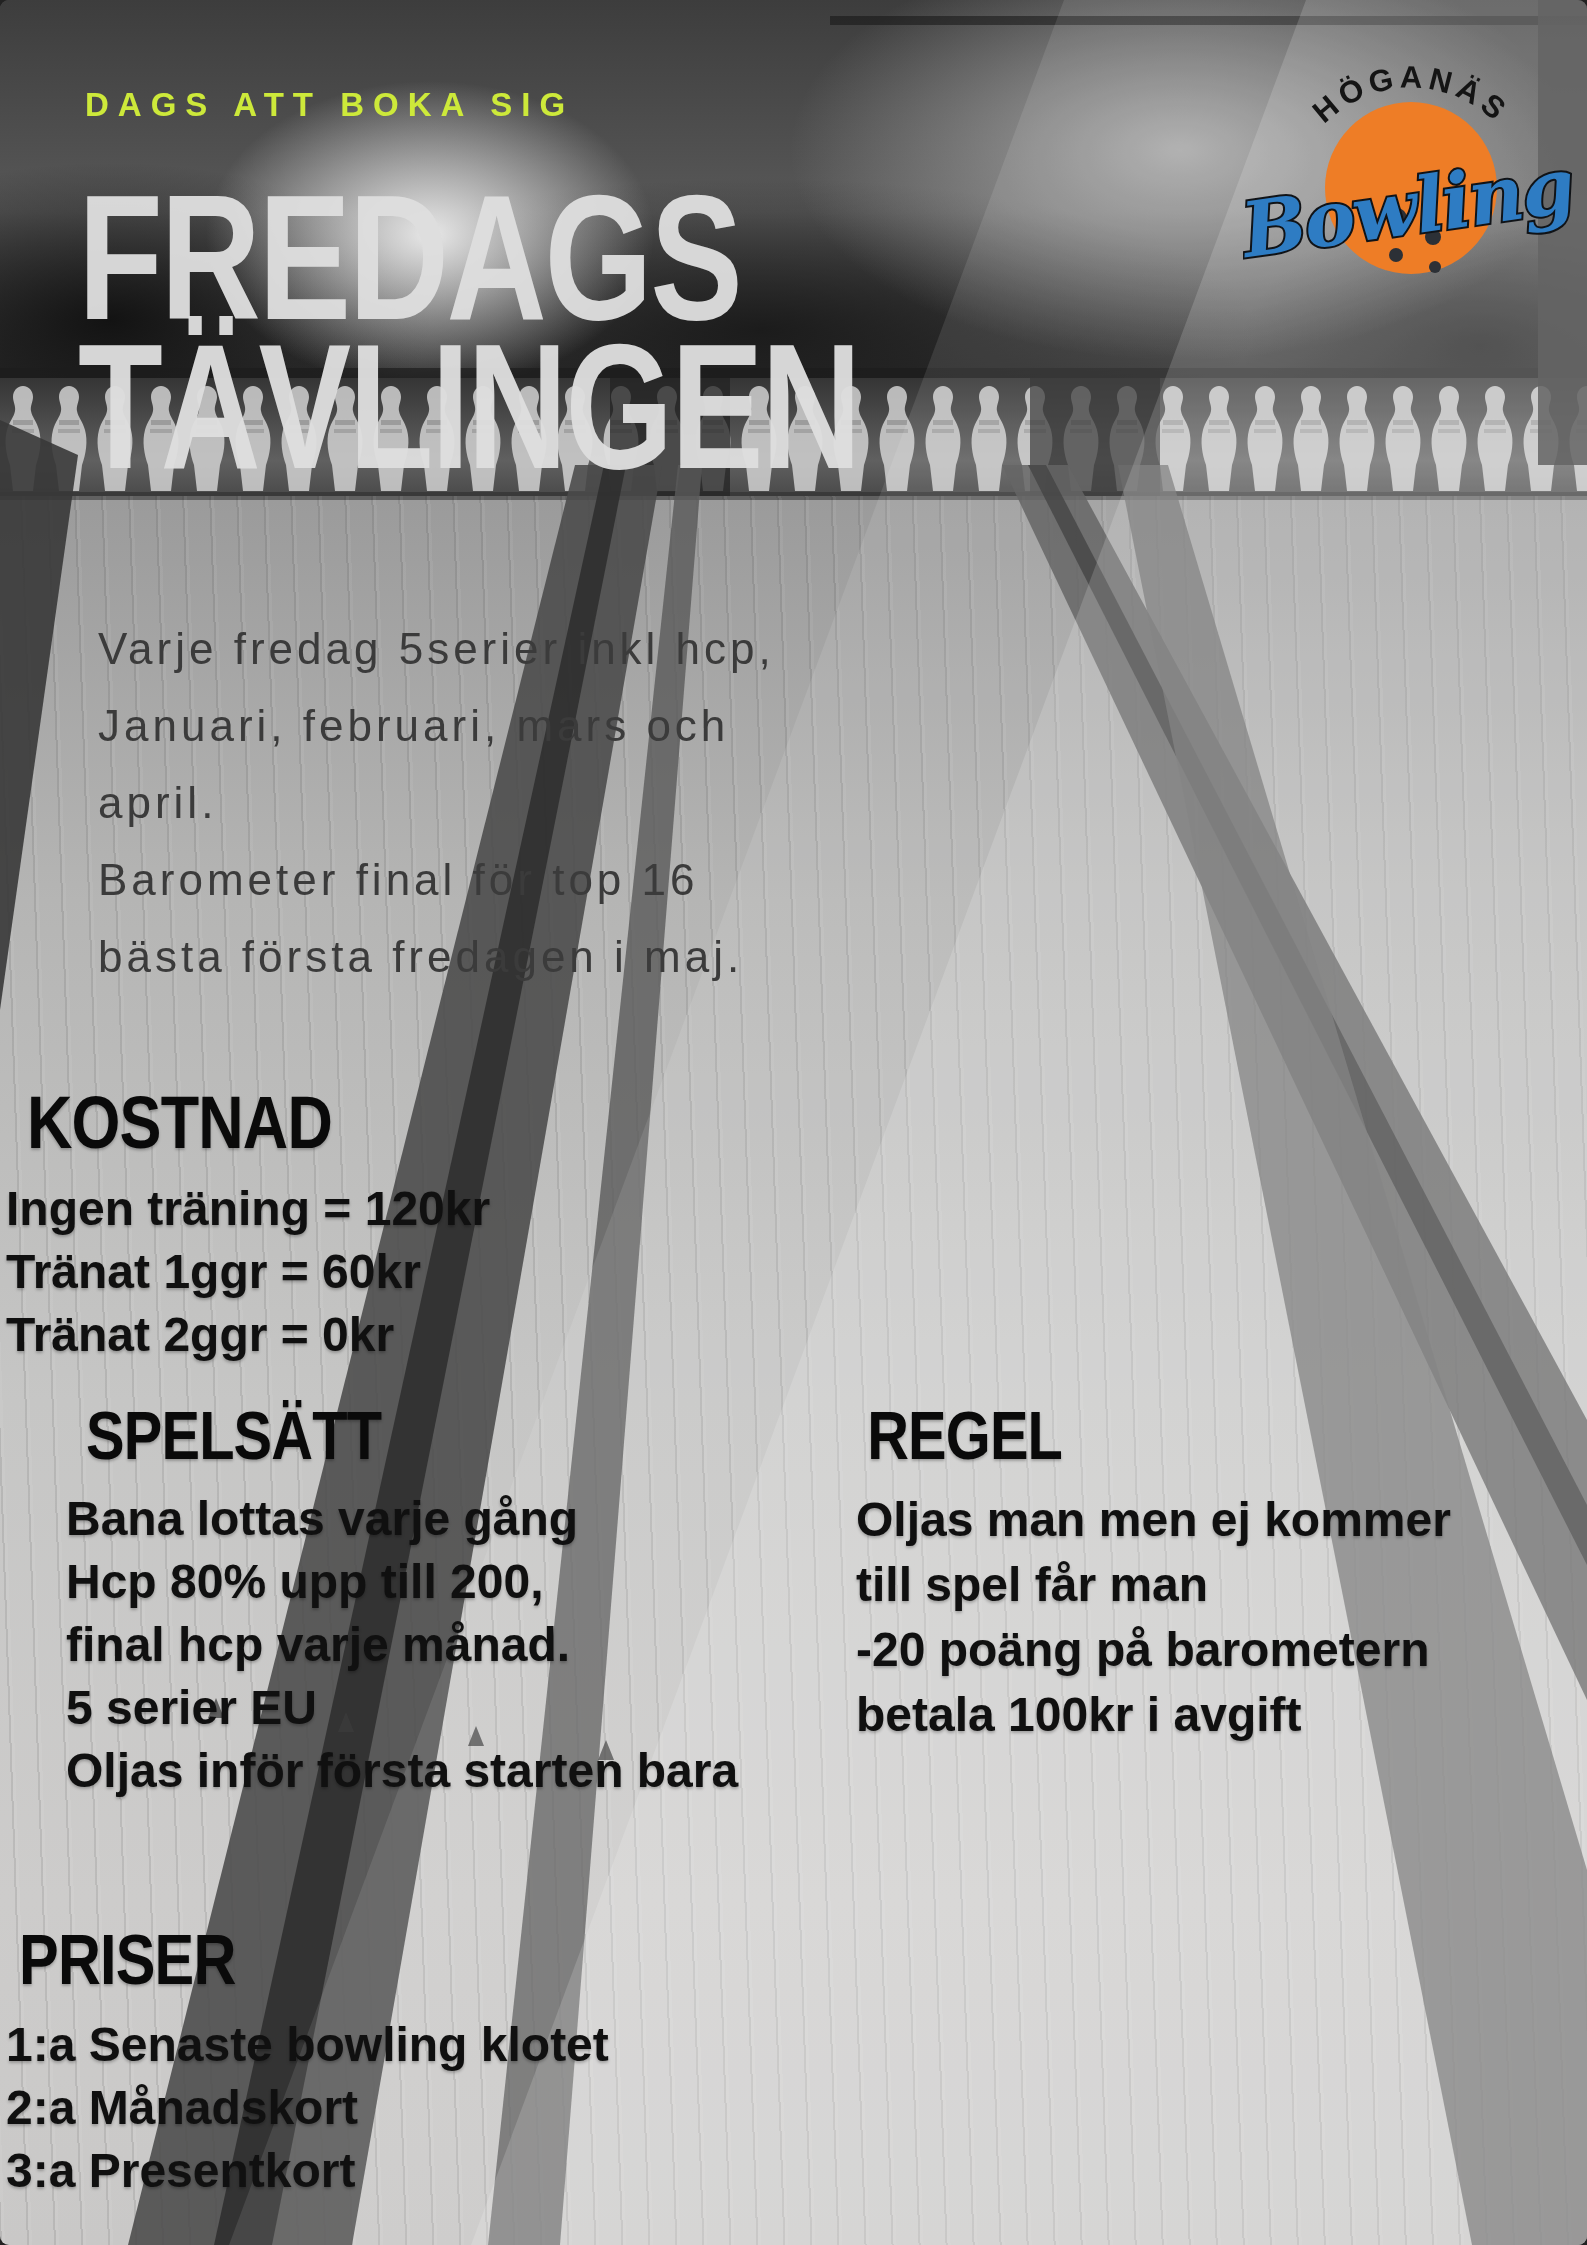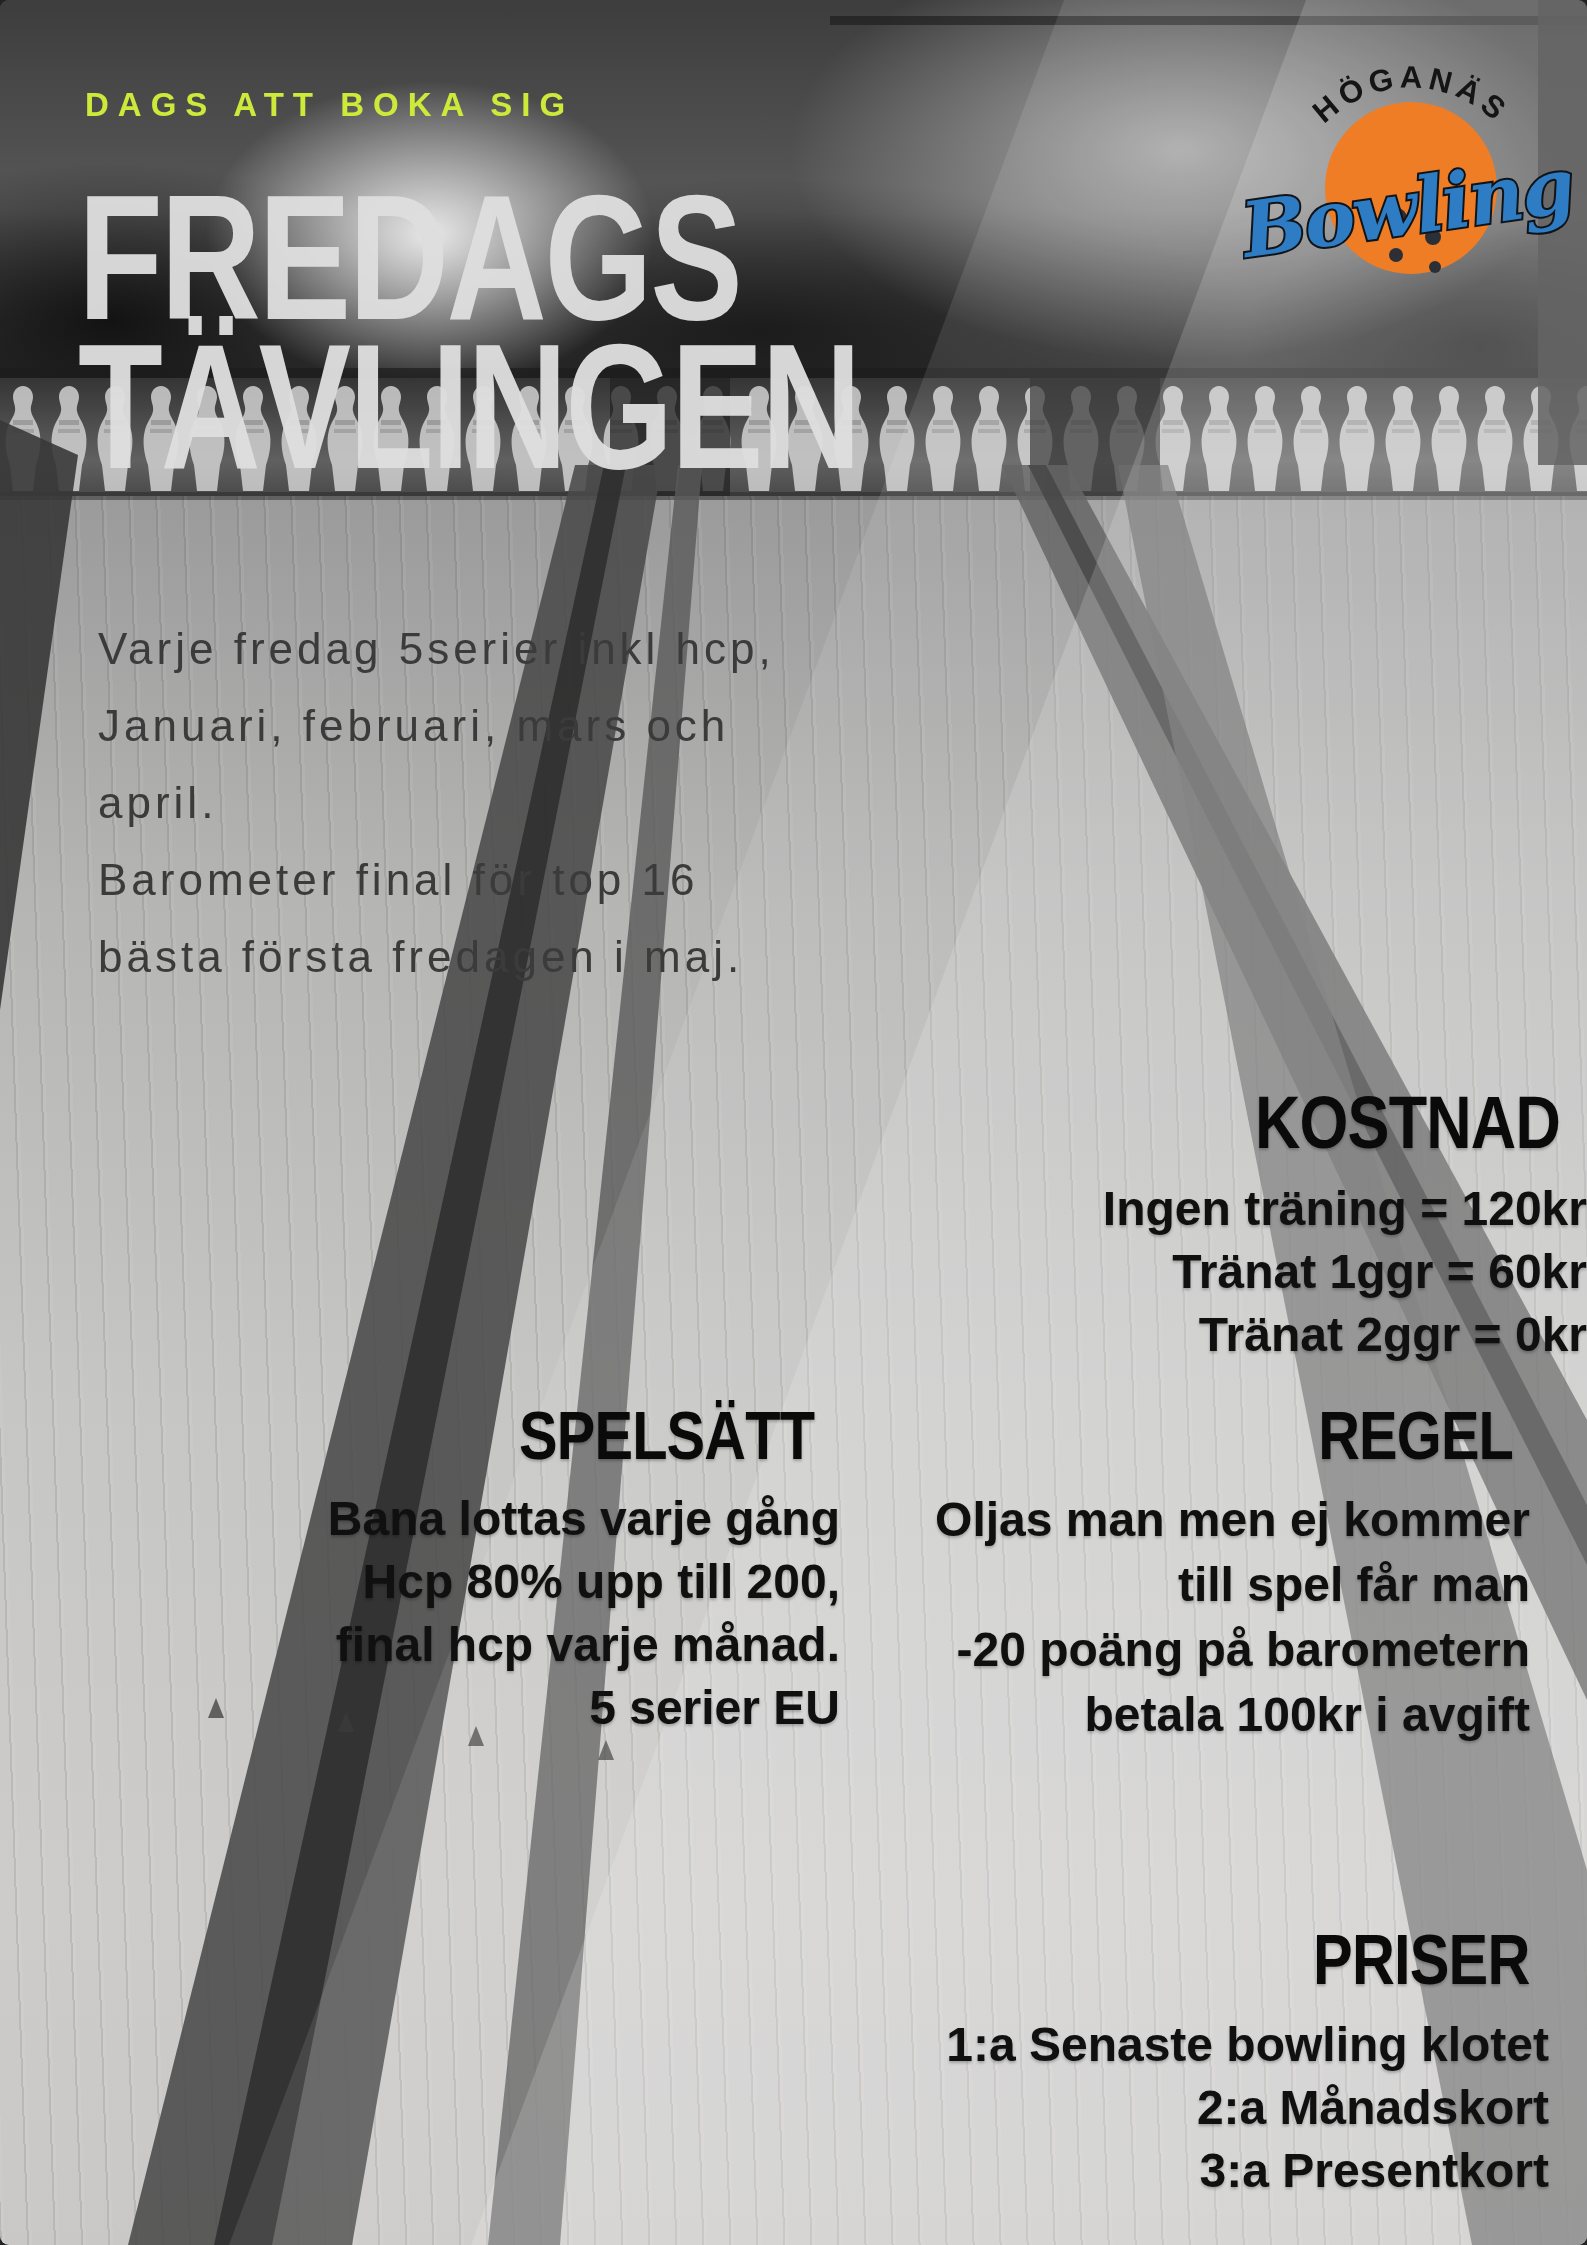--- a/index.html
+++ b/index.html
@@ -45,21 +45,21 @@
     clip-path:polygon(50% 0,100% 100%,0 100%); }
   .wedgeA { clip-path:polygon(1064px 0px,1587px 0px,1587px 2245px,229px 2245px); background:rgba(255,255,255,0.10); }
   .wedgeB { clip-path:polygon(1306px 0px,1587px 0px,1587px 2245px,471px 2245px); background:rgba(255,255,255,0.16); }
   .kicker { left:85px; top:86px; font-size:33px; font-weight:bold; letter-spacing:9px; color:#cde93a; z-index:10; }
   .title { left:78px; top:183px; color:rgba(222,222,222,0.96); font-weight:bold; z-index:10; }
   .title .tline { display:block; font-size:178px; line-height:149px; letter-spacing:-3px; }
   .title .tline span { display:inline-block; transform:scaleX(0.78); transform-origin:left center; }
 
   .intro { left:86px; top:610px; z-index:10; color:#3b3b3b; font-size:44px; letter-spacing:4px; line-height:77px;margin-left:12px; }
 
-  .sec { position:absolute; text-align:right; z-index:10; color:#101010; }
+  .sec { position:absolute; text-align:left; z-index:10; color:#101010; }
   .sec h2 { margin:0 0 14px 0; font-size:68px; line-height:1.1; color:#0a0a0a;
     text-shadow:0 2px 3px rgba(0,0,0,0.25); }
   .sec h2 span { display:inline-block; transform:scaleX(0.85); transform-origin:center; letter-spacing:-1px; }
   .sec .line { font-weight:bold; font-size:48px; line-height:63px; white-space:nowrap;
     text-shadow:0 2px 3px rgba(0,0,0,0.25);margin-left:6px; }
   .sec-kostnad { left:0; top:1082px; width:1587px; }
   .sec-kostnad h2 { font-size:74px; }
   .sec-spelsatt { left:60px;  top:1398px; width:780px; }
   .sec-regel    { left:850px; top:1398px; width:680px; }
   .sec-regel .line { line-height:65px; }
@@ -142,20 +142,21 @@
     <div class="line">Tränat 1ggr = 60kr</div>
     <div class="line">Tränat 2ggr = 0kr</div>
   </section>
 
   <section class="sec sec-spelsatt">
     <h2><span>SPELSÄTT</span></h2>
     <div class="line">Bana lottas varje gång</div>
     <div class="line">Hcp 80% upp till 200,</div>
     <div class="line">final hcp varje månad.</div>
     <div class="line">5 serier EU</div>
+    <div class="line">Oljas inför första starten bara</div>
   </section>
 
   <section class="sec sec-regel">
     <h2><span>REGEL</span></h2>
     <div class="line">Oljas man men ej kommer</div>
     <div class="line">till spel får man</div>
     <div class="line">-20 poäng på barometern</div>
     <div class="line">betala 100kr i avgift</div>
   </section>
 

